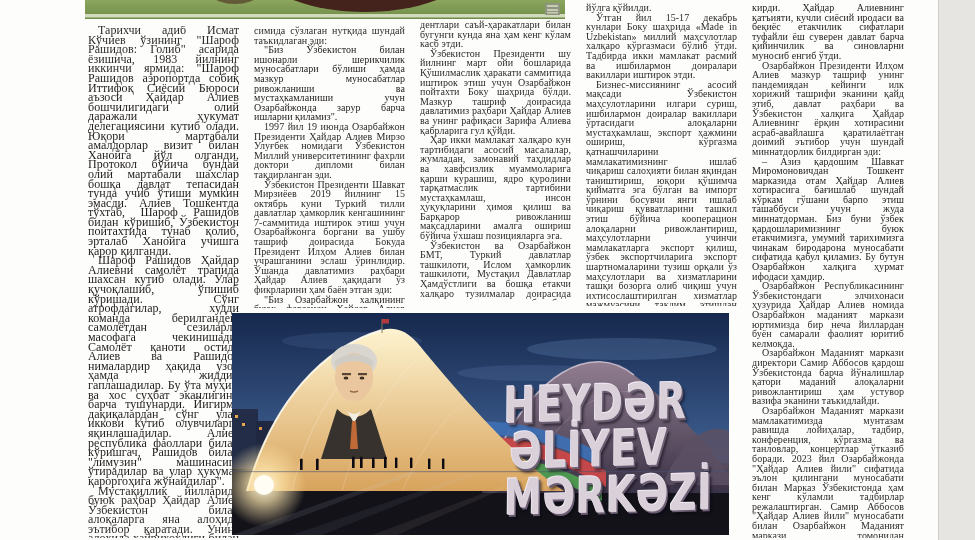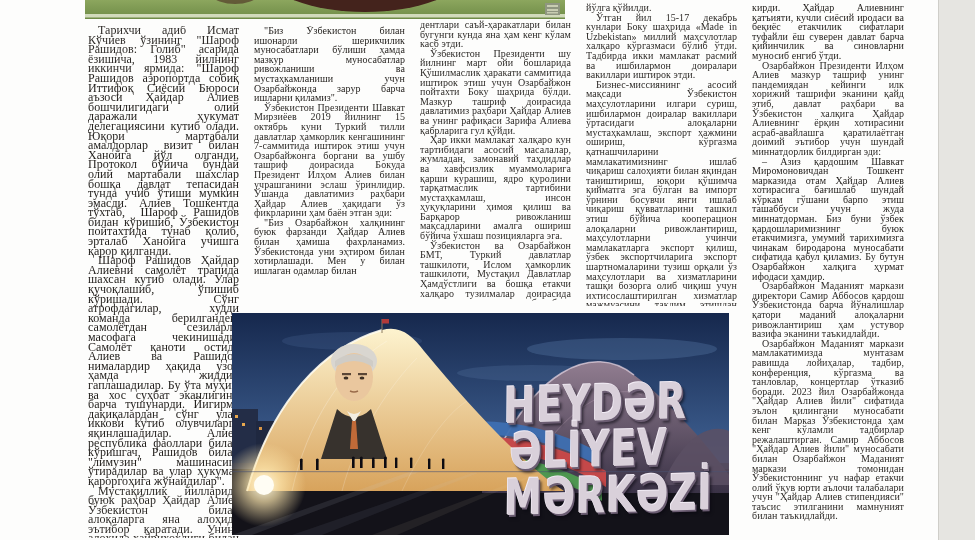--- a/index.html
+++ b/index.html
@@ -52,21 +52,23 @@
   </svg>
 
   <div class="col c1">
     <p><span>Тарихчи адиб Исмат Кўчиев ўзининг "Шароф Рашидов: Голиб" асарида ёзишича, 1983 йилнинг иккинчи ярмида: </span><span class="b">"Шароф Рашидов аэропортда собиқ Иттифоқ Сиёсий Бюроси аъзоси Ҳайдар Алиев бошчилигидаги олий даражали ҳукумат делегациясини кутиб олади. Юқори мартабали амалдорлар визит билан Ханойга йўл олганди. Протокол бўйича бундай олий мартабали шахслар бошқа давлат тепасидан тунда учиб ўтиши мумкин эмасди. Алиев Тошкентда тўхтаб, Шароф Рашидов билан кўришиб, Ўзбекистон пойтахтида тунаб қолиб, эрталаб Ханойга учишга қарор қилганди.</span></p>
     <p class="b">Шароф Рашидов Ҳайдар Алиевни самолёт трапида шахсан кутиб олади. Улар қучоқлашиб, ўпишиб кўришади. Сўнг атрофдагилар, худди команда берилгандек, самолётдан сезиларли масофага чекинишади. Самолёт қаноти остида Алиев ва Рашидов нималардир ҳақида узоқ ҳамда жиддий гаплашадилар. Бу ўта муҳим ва хос суҳбат эканлигини барча тушунарди. Йигирма дақиқалардан сўнг улар иккови кутиб олувчиларга яқинлашадилар. Алиев республика фаоллари билан кўришгач, Рашидов билан "лимузин" машинасига ўтирадилар ва улар ҳукумат қароргоҳига жўнайдилар".</p>
     <p>Мустақиллик йилларида буюк раҳбар Ҳайдар Алиев Ўзбекистон билан алоқаларга яна алоҳида эътибор қаратади. Унинг алоҳида хайрихоҳлиги билан 1996 йил ўрталарида Ўзбекистон Республикасида Озарбайжон Республикасининг элчихонаси, 1998 йил май ойида эса Озарбайжон Республикасида Ўзбекистон элчихонаси фаолият бошлайди.</p>
     <p>Икки томонлама муносабатлар ривожланишида давлат бошлиқларининг ташрифлари катта аҳамиятга эга бўлган. 1996 йил 21-22 октябрда Озарбайжон Президенти Ҳайдар Алиев Туркийзабон давлатлар бошлиқларининг IV Кенгашида ва буюк давлат арбоби Амир Темур таваллудининг 660 йил-</p>
   </div>
 
   <div class="col c2">
+    <p class="cont">симида сўзлаган нутқида шундай таъкидлаган эди:</p>
     <p class="b">"Биз Ўзбекистон билан ишонарли шерикчилик муносабатлари бўлиши ҳамда мазкур муносабатлар ривожланиши ва мустаҳкамланиши учун Озарбайжонда зарур барча ишларни қиламиз".</p>
+    <p>1997 йил 19 июнда Озарбайжон Президенти Ҳайдар Алиев Мирзо Улуғбек номидаги Ўзбекистон Миллий университетининг фахрли доктори дипломи билан тақдирланган эди.</p>
     <p>Ўзбекистон Президенти Шавкат Мирзиёев 2019 йилнинг 15 октябрь куни Туркий тилли давлатлар ҳамкорлик кенгашининг 7-саммитида иштирок этиш учун Озарбайжонга боргани ва ушбу ташриф доирасида Бокуда Президент Илҳом Алиев билан учрашганини эслаш ўринлидир. Ўшанда давлатимиз раҳбари Ҳайдар Алиев ҳақидаги ўз фикрларини ҳам баён этган эди:</p>
     <p class="b">"Биз Озарбайжон халқининг буюк фарзанди Ҳайдар Алиев билан ҳамиша фахрланамиз. Ўзбекистонда уни эҳтиром билан хотирлашади. Мен у билан ишлаган одамлар билан</p>
   </div>
 
   <div class="col c3">
     <p class="cont">дентлари саъй-ҳаракатлари билан бугунги кунда яна ҳам кенг кўлам касб этди.</p>
     <p>Ўзбекистон Президенти шу йилнинг март ойи бошларида Қўшилмаслик ҳаракати саммитида иштирок этиш учун Озарбайжон пойтахти Боку шаҳрида бўлди. Мазкур ташриф доирасида давлатимиз раҳбари Ҳайдар Алиев ва унинг рафиқаси Зарифа Алиева қабрларига гул қўйди.</p>
     <p>Ҳар икки мамлакат халқаро кун тартибидаги асосий масалалар, жумладан, замонавий таҳдидлар ва хавфсизлик муаммоларига қарши курашиш, ядро қуролини тарқатмаслик тартибини мустаҳкамлаш, инсон ҳуқуқларини ҳимоя қилиш ва Барқарор ривожланиш мақсадларини амалга ошириш бўйича ўхшаш позицияларга эга.</p>
     <p>Ўзбекистон ва Озарбайжон БМТ, Туркий давлатлар ташкилоти, Ислом ҳамкорлик ташкилоти, Мустақил Давлатлар Ҳамдўстлиги ва бошқа етакчи халқаро тузилмалар доирасида яқин ҳамкорлик қилиб, бир-бирининг ташаббусларини ўзаро қўллаб-қувватламоқда.</p>
   </div>
@@ -75,20 +77,21 @@
     <p class="cont">йўлга қўйилди.</p>
     <p>Ўтган йил 15-17 декабрь кунлари Боку шаҳрида «Made in Uzbekistan» миллий маҳсулотлар халқаро кўргазмаси бўлиб ўтди. Тадбирда икки мамлакат расмий ва ишбилармон доиралари вакиллари иштирок этди.</p>
     <p>Бизнес-миссиянинг асосий мақсади Ўзбекистон маҳсулотларини илгари суриш, ишбилармон доиралар вакиллари ўртасидаги алоқаларни мустаҳкамлаш, экспорт ҳажмини ошириш, кўргазма қатнашчиларини мамлакатимизнинг ишлаб чиқариш салоҳияти билан яқиндан таништириш, юқори қўшимча қийматга эга бўлган ва импорт ўрнини босувчи янги ишлаб чиқариш қувватларини ташкил этиш бўйича кооперацион алоқаларни ривожлантириш, маҳсулотларни учинчи мамлакатларга экспорт қилиш, ўзбек экспортчиларига экспорт шартномаларини тузиш орқали ўз маҳсулотлари ва хизматларини ташқи бозорга олиб чиқиш учун ихтисослаштирилган хизматлар мажмуасини тақдим этишдан иборат бўлди.</p>
     <p>Халқаро кўргазмада мамлакатимизнинг 50 дан ортиқ тўқимачилик, чарм-пойабзал, ипакчилик, озиқ-</p>
   </div>
 
   <div class="col c5">
     <p class="cont b">кирди. Ҳайдар Алиевнинг қатъияти, кучли сиёсий иродаси ва беқиёс етакчилик сифатлари туфайли ёш суверен давлат барча қийинчилик ва синовларни муносиб енгиб ўтди.</p>
     <p>Озарбайжон Президенти Илҳом Алиев мазкур ташриф унинг пандемиядан кейинги илк хорижий ташрифи эканини қайд этиб, давлат раҳбари ва Ўзбекистон халқига Ҳайдар Алиевнинг ёрқин хотирасини асраб-авайлашга қаратилаётган доимий эътибор учун шундай миннатдорлик билдирган эди:</p>
     <p class="b">– Азиз қардошим Шавкат Миромоновичдан Тошкент марказида отам Ҳайдар Алиев хотирасига бағишлаб шундай кўркам гўшани барпо этиш ташаббуси учун жуда миннатдорман. Биз буни ўзбек қардошларимизнинг буюк етакчимизга, умумий тарихимизга чинакам биродарона муносабати сифатида қабул қиламиз. Бу бутун Озарбайжон халқига ҳурмат ифодаси ҳамдир.</p>
+    <p>Озарбайжон Республикасининг Ўзбекистондаги элчихонаси ҳузурида Ҳайдар Алиев номида Озарбайжон маданият маркази юртимизда бир неча йиллардан буён самарали фаолият юритиб келмоқда.</p>
     <p>Озарбайжон Маданият маркази директори Самир Аббосов қардош Ўзбекистонда барча йўналишлар қатори маданий алоқаларни ривожлантириш ҳам устувор вазифа эканини таъкидлайди.</p>
     <p>Озарбайжон Маданият маркази мамлакатимизда мунтазам равишда лойиҳалар, тадбир, конференция, кўргазма ва танловлар, концертлар ўтказиб боради. 2023 йил Озарбайжонда "Ҳайдар Алиев йили" сифатида эълон қилингани муносабати билан Марказ Ўзбекистонда ҳам кенг кўламли тадбирлар режалаштирган. Самир Аббосов "Ҳайдар Алиев йили" муносабати билан Озарбайжон Маданият маркази томонидан Ўзбекистоннинг уч нафар етакчи олий ўқув юрти аълочи талабалари учун "Ҳайдар Алиев стипендияси" таъсис этилганини мамнуният билан таъкидлайди.</p>
   </div>
 
   <div class="mainphoto">
     <svg width="497" height="222" viewBox="0 0 497 222">
       <defs>
         <linearGradient id="g-sky" x1="0" y1="0" x2="0" y2="1">
           <stop offset="0" stop-color="#16284d"></stop>
           <stop offset="1" stop-color="#436699"></stop>

